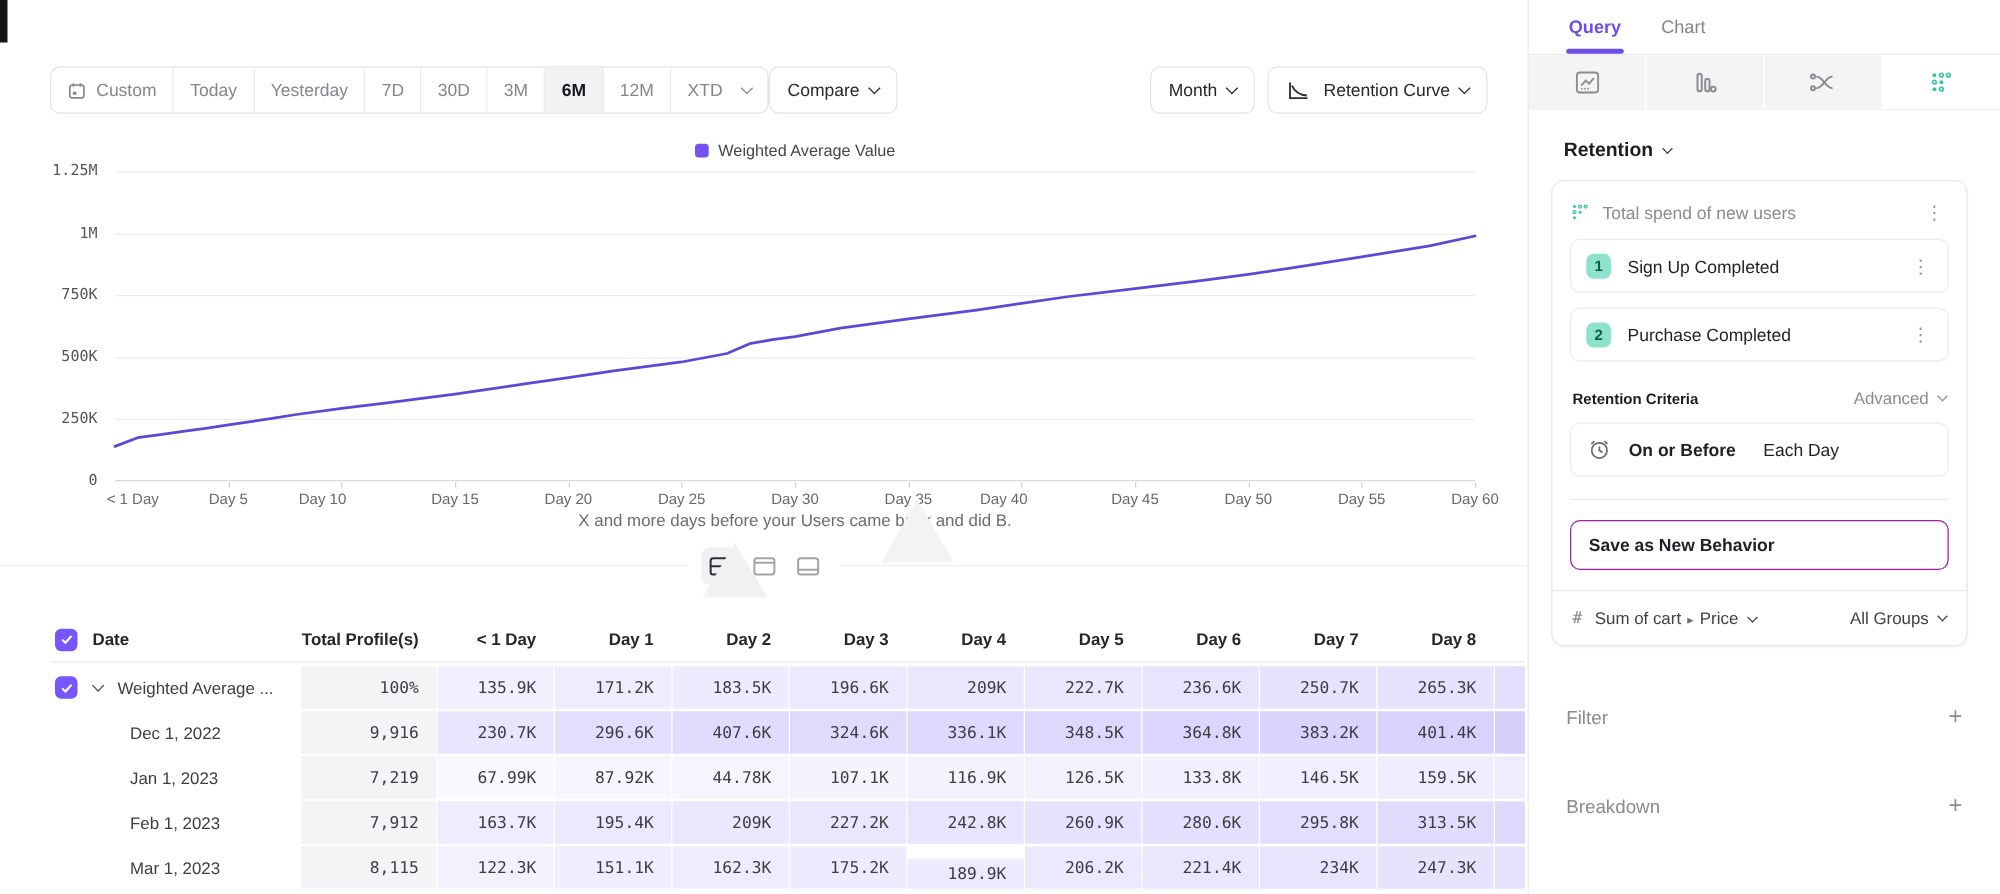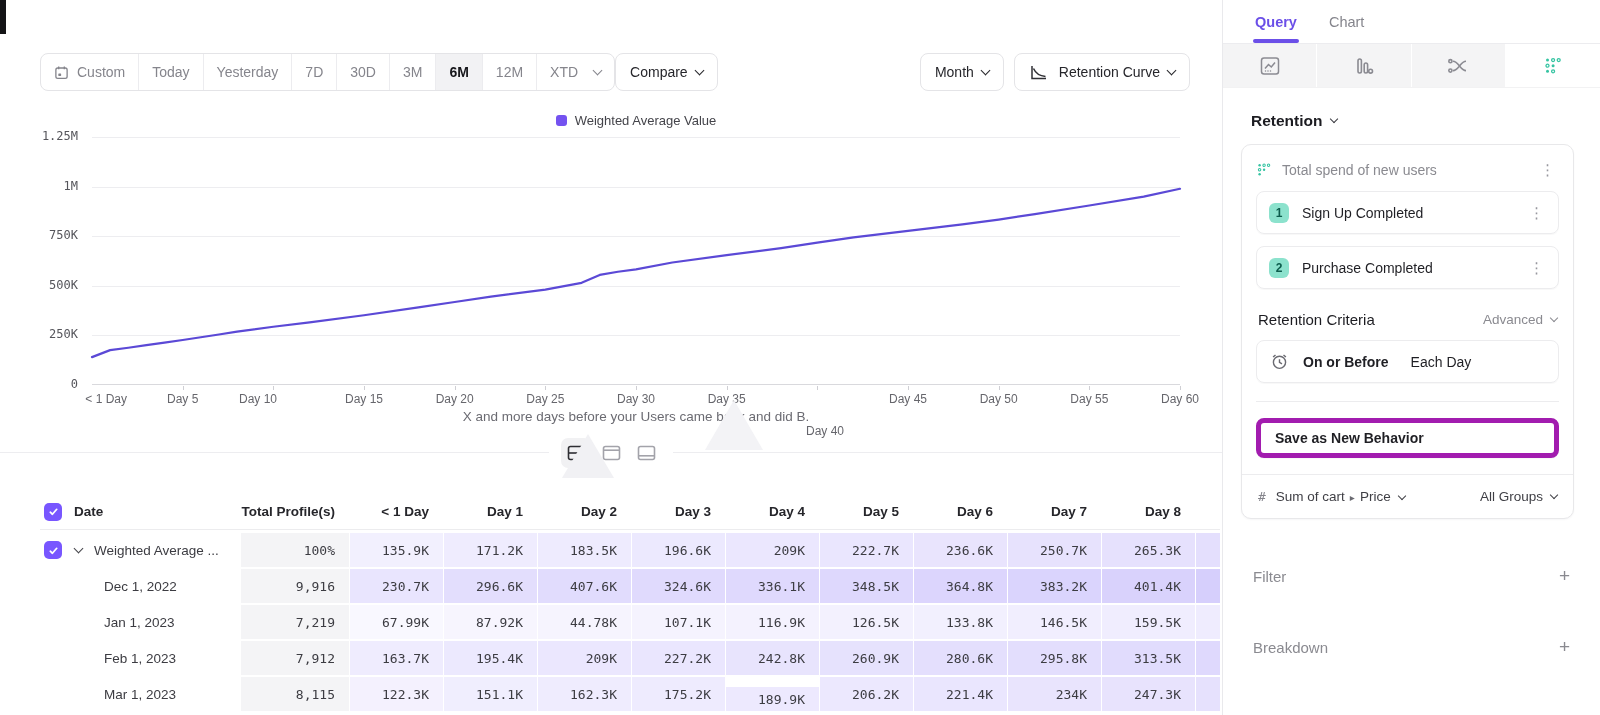--- a/index.html
+++ b/index.html
@@ -68,27 +68,27 @@
   .sec-head { display:flex; align-items:center; margin:24px 0 14px 28px; font-size:15.5px; font-weight:700; color:#1c1c21; }
   .sec-head .chev { border-color:#3a3a40; margin-left:9px; }
   .card { margin:0 26px 0 18px; border:1px solid #e8e8ea; border-radius:10px; box-shadow:0 1px 2px rgba(20,20,40,.04); background:#fff; }
   .card-head { display:flex; align-items:center; gap:10px; padding:16px 14px 12px 14px; }
   .card-head .title { font-size:14px; color:#8a8a90; flex:1; }
   .kebab { color:#97979e; font-size:15px; cursor:pointer; padding:0 4px; }
   .step { display:flex; align-items:center; gap:13px; border:1px solid #ececee; border-radius:8px; height:43px; margin:0 14px 12px 14px; padding:0 10px 0 12px; box-shadow:0 1px 1px rgba(20,20,40,.03); cursor:pointer; }
   .badge { width:20px; height:20px; border-radius:6px; background:#8ce2cd; color:#0c5c4c; font-size:12px; font-weight:700; display:flex; align-items:center; justify-content:center; flex:none; }
   .step .lbl { font-size:14px; font-weight:500; color:#1f1f24; flex:1; }
   .crit-row { display:flex; align-items:center; margin:22px 16px 12px 16px; }
-  .crit-row .t { font-size:15px; font-weight:400; color:#1c1c21; flex:1; }
+  .crit-row .t { font-size:12px; font-weight:700; color:#1c1c21; flex:1; }
   .crit-row .adv { font-size:13.5px; color:#8a8a90; display:flex; align-items:center; cursor:pointer; }
   .timing { display:flex; align-items:center; gap:14px; border:1px solid #ececee; border-radius:8px; height:43px; margin:0 14px; padding:0 13px; box-shadow:0 1px 1px rgba(20,20,40,.03); }
   .timing .on { font-size:14px; font-weight:600; color:#1f1f24; cursor:pointer; }
   .timing .ed { font-size:14px; font-weight:500; color:#1f1f24; margin-left:8px; cursor:pointer; }
   .divider { border-top:1px solid #ececee; margin:18px 14px 0 14px; }
-  .save-btn { border:5px solid #a21caf; border-radius:8px; height:40px; margin:16px 14px; display:flex; align-items:center; padding:0 14px; font-size:14px; font-weight:600; color:#1f1f24; box-shadow:0 1px 1px rgba(20,20,40,.03); cursor:pointer; }
+  .save-btn { border:1px solid #a21caf; border-radius:8px; height:40px; margin:16px 14px; display:flex; align-items:center; padding:0 14px; font-size:14px; font-weight:600; color:#1f1f24; box-shadow:0 1px 1px rgba(20,20,40,.03); cursor:pointer; }
   .measure { display:flex; align-items:center; border-top:1px solid #ececee; height:44px; padding:0 16px; font-size:13.5px; color:#3f3f45; }
   .measure .hash { color:#85858c; font-family:"DejaVu Sans Mono",monospace; font-size:13px; margin-right:10px; }
   .measure .prop { font-weight:500; cursor:pointer; }
   .measure .arrow { color:#6a6a71; font-size:10px; margin:0 5px; }
   .measure .grp { margin-left:auto; font-weight:500; display:flex; align-items:center; cursor:pointer; }
   .addrow { display:flex; align-items:center; margin:0 30px; font-size:15px; color:#8a8a90; }
   .addrow.f { margin-top:46px; }
   .addrow.b { margin-top:49px; }
   .plus { margin-left:auto; font-size:19px; color:#8a8a90; font-weight:400; cursor:pointer; }
 </style>
@@ -185,21 +185,21 @@
       <div class="xlab" style="left: 272px;">Day 15</div>
       <div class="tick" style="left: 272px;"></div>
       <div class="xlab" style="left: 362.667px;">Day 20</div>
       <div class="tick" style="left: 362.667px;"></div>
       <div class="xlab" style="left: 453.333px;">Day 25</div>
       <div class="tick" style="left: 453.333px;"></div>
       <div class="xlab" style="left: 544px;">Day 30</div>
       <div class="tick" style="left: 544px;"></div>
       <div class="xlab" style="left: 634.667px;">Day 35</div>
       <div class="tick" style="left: 634.667px;"></div>
-      <div class="xlab" style="left: 733px; margin-top: 32px;">Day 40</div>
+      <div class="xlab" style="left: 711px;">Day 40</div>
       <div class="tick" style="left: 725.333px;"></div>
       <div class="xlab" style="left: 816px;">Day 45</div>
       <div class="tick" style="left: 816px;"></div>
       <div class="xlab" style="left: 906.667px;">Day 50</div>
       <div class="tick" style="left: 906.667px;"></div>
       <div class="xlab" style="left: 997.333px;">Day 55</div>
       <div class="tick" style="left: 997.333px;"></div>
       <div class="xlab" style="left: 1088px;">Day 60</div>
       <div class="tick" style="left: 1088px;"></div>
     </div>

